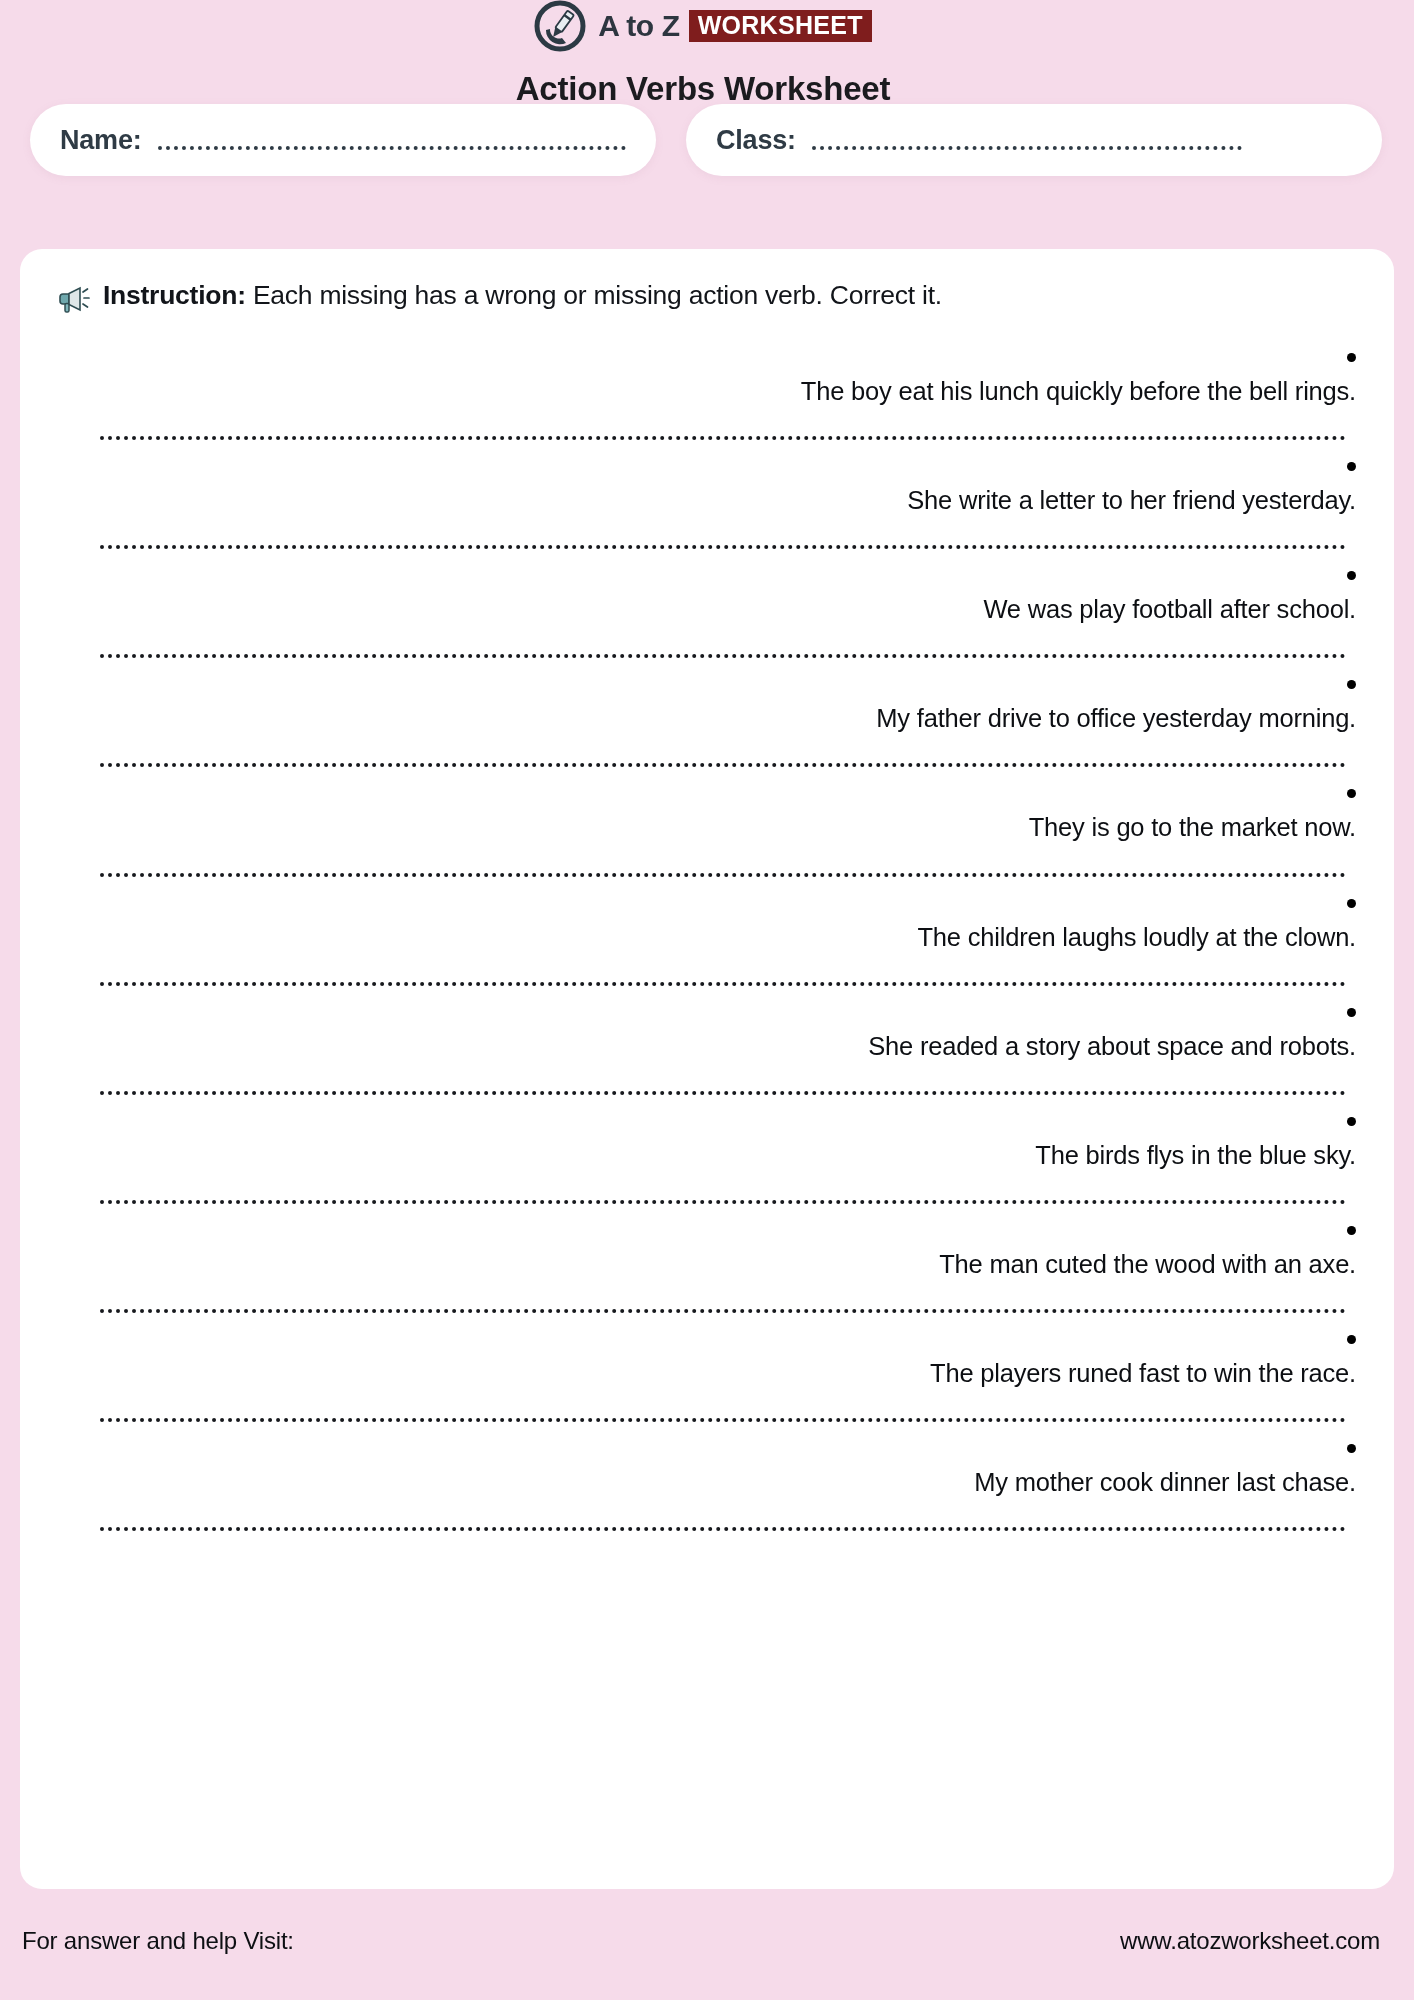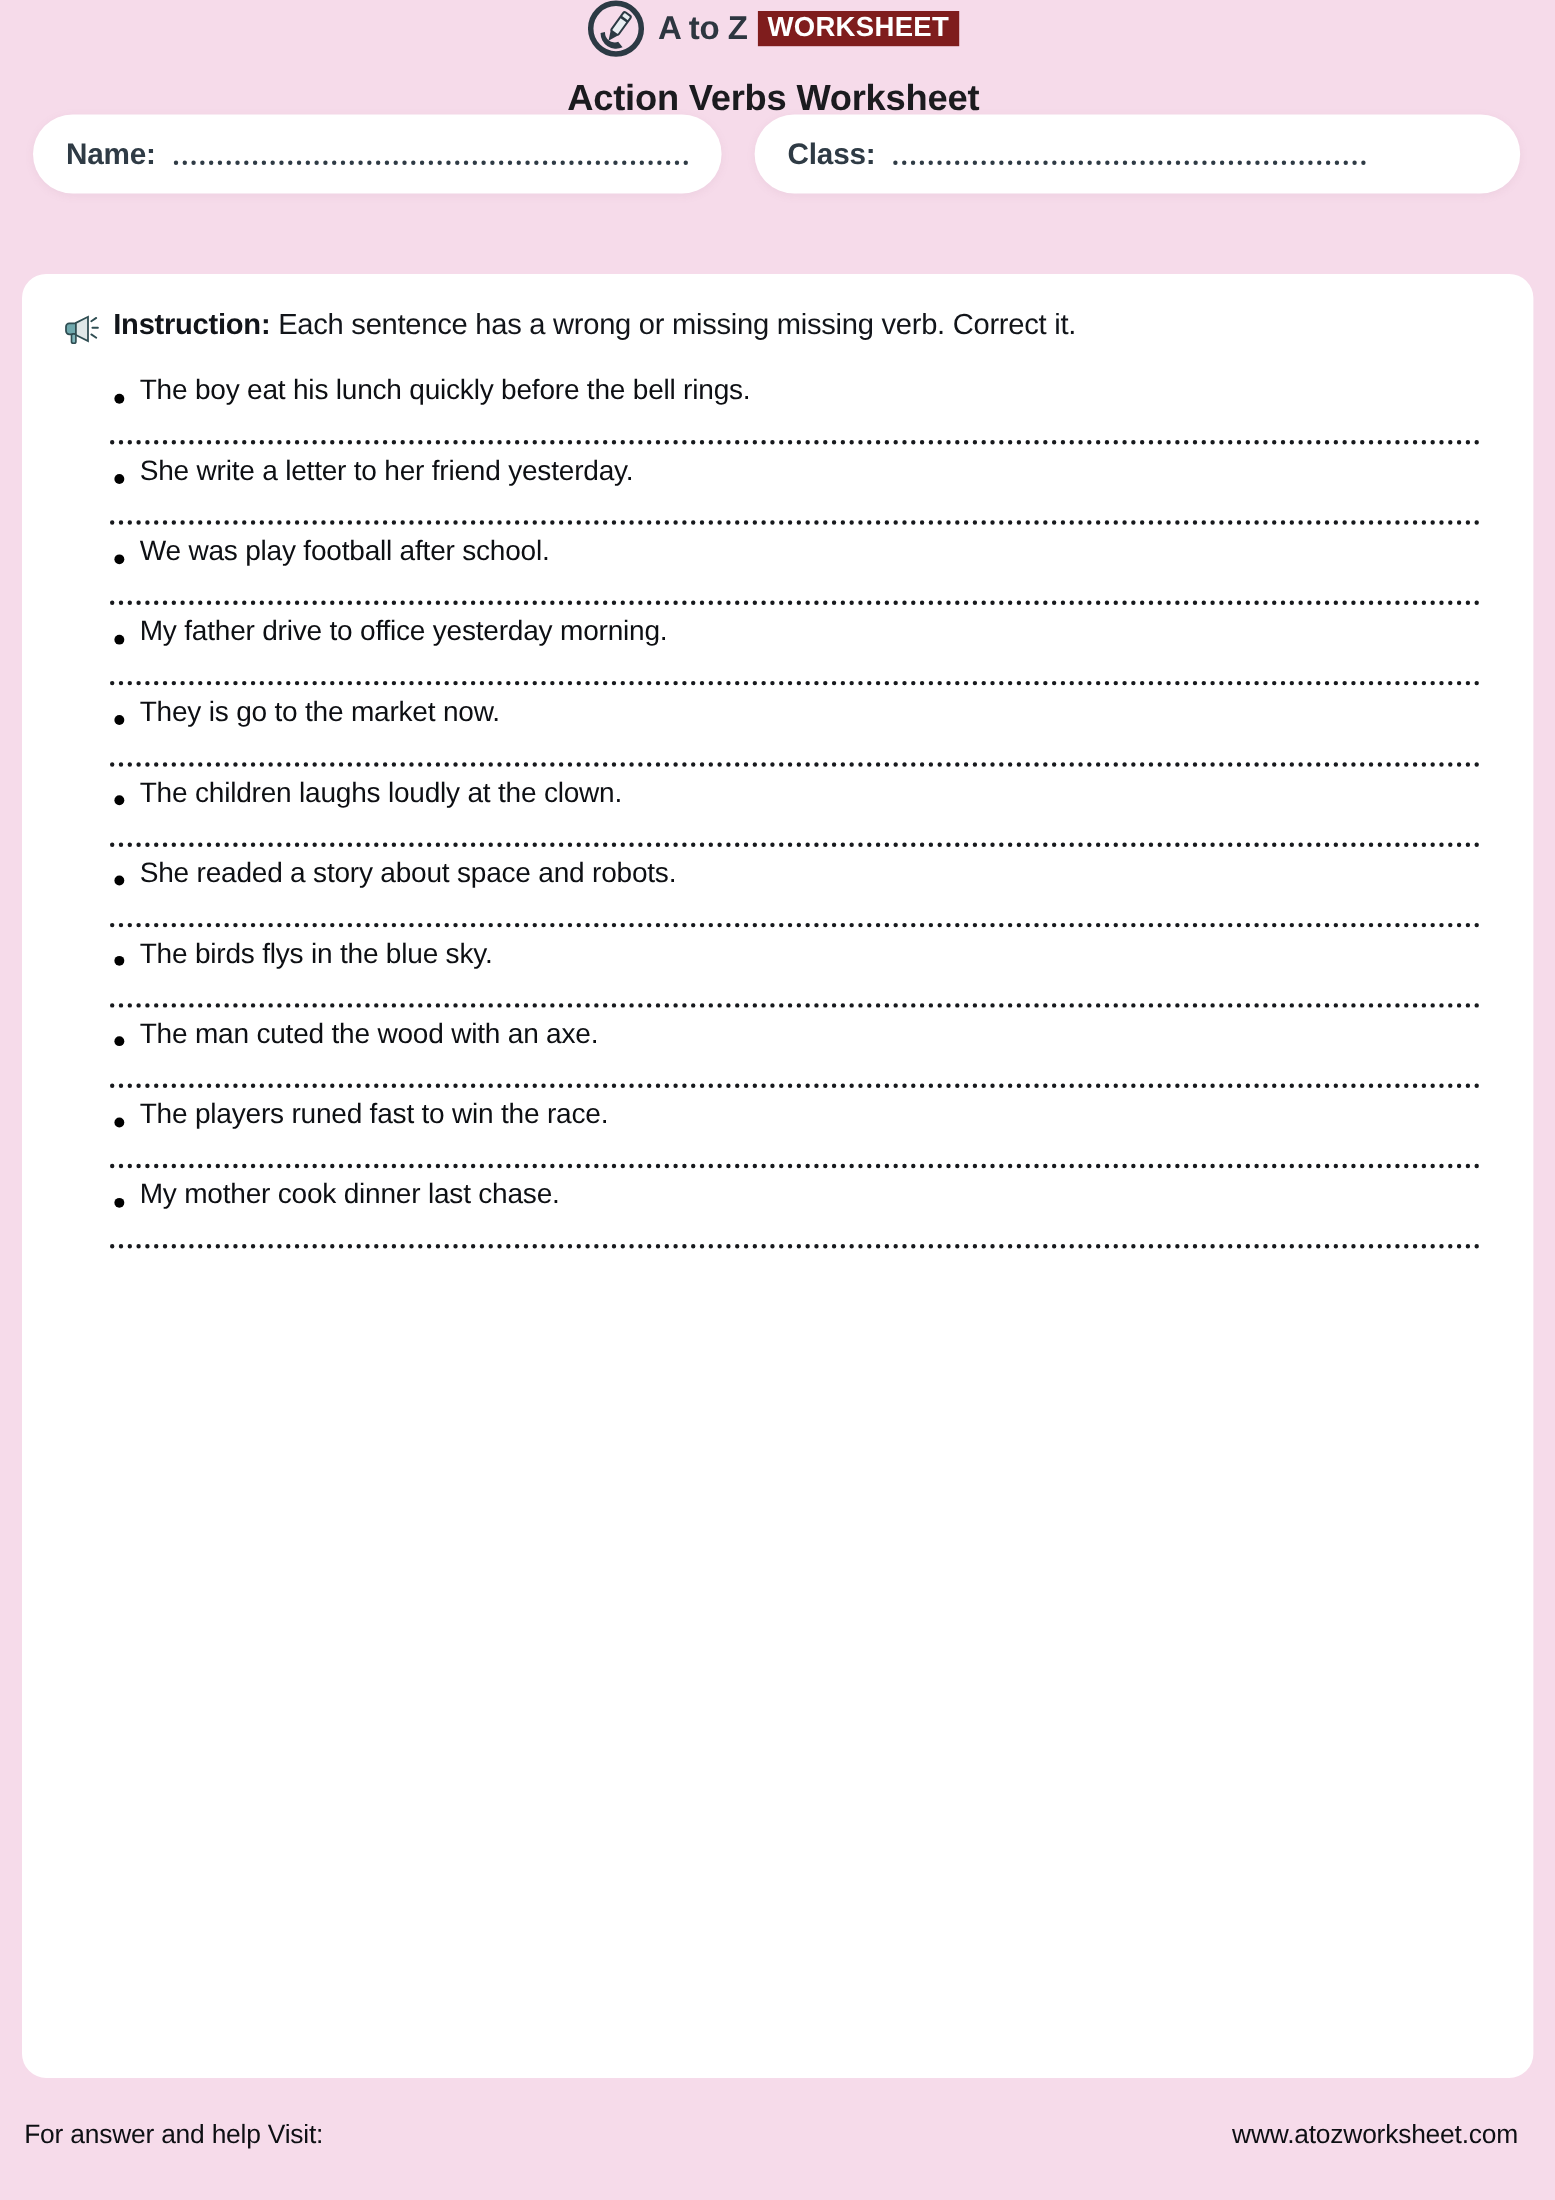--- a/index.html
+++ b/index.html
@@ -151,23 +151,24 @@
   .qlist {
     list-style: none;
   }
 
   .qitem {
     padding-top: 9px;
   }
 
   .qrow {
     display: flex;
-    align-items: center;
+    align-items: flex-end;
     gap: 14px;
     padding-left: 46px;
+    flex-direction: column;
   }
 
   .bullet {
     flex: 0 0 auto;
     width: 9px;
     height: 9px;
     border-radius: 50%;
     background: #000000;
     margin-top: 13px;
   }
@@ -254,21 +255,21 @@
         <rect x="7" y="22.5" width="4" height="8.5" rx="1.6" fill="#7fb6bb" stroke="#2f4d52" stroke-width="1.5"></rect>
         <g stroke="#2f4d52" stroke-width="1.7" stroke-linecap="round">
           <line x1="25" y1="11" x2="29.5" y2="8"></line>
           <line x1="26" y1="17" x2="31" y2="17"></line>
           <line x1="25" y1="23" x2="29.5" y2="26"></line>
         </g>
       </svg>
     </span>
     <span class="instruction-text">
       <span class="lead">Instruction:</span>
-      <span>Each sentence has a wrong or missing missing verb. Correct it.</span>
+      <span>Each missing has a wrong or missing action verb. Correct it.</span>
     </span>
   </div>
 
   <ul class="qlist" id="qlist">
       <li class="qitem">
         <div class="qrow">
           <span class="bullet"></span>
           <span class="qtext">The boy eat his lunch quickly before the bell rings.</span>
         </div>
         <div class="answer-line"></div>

